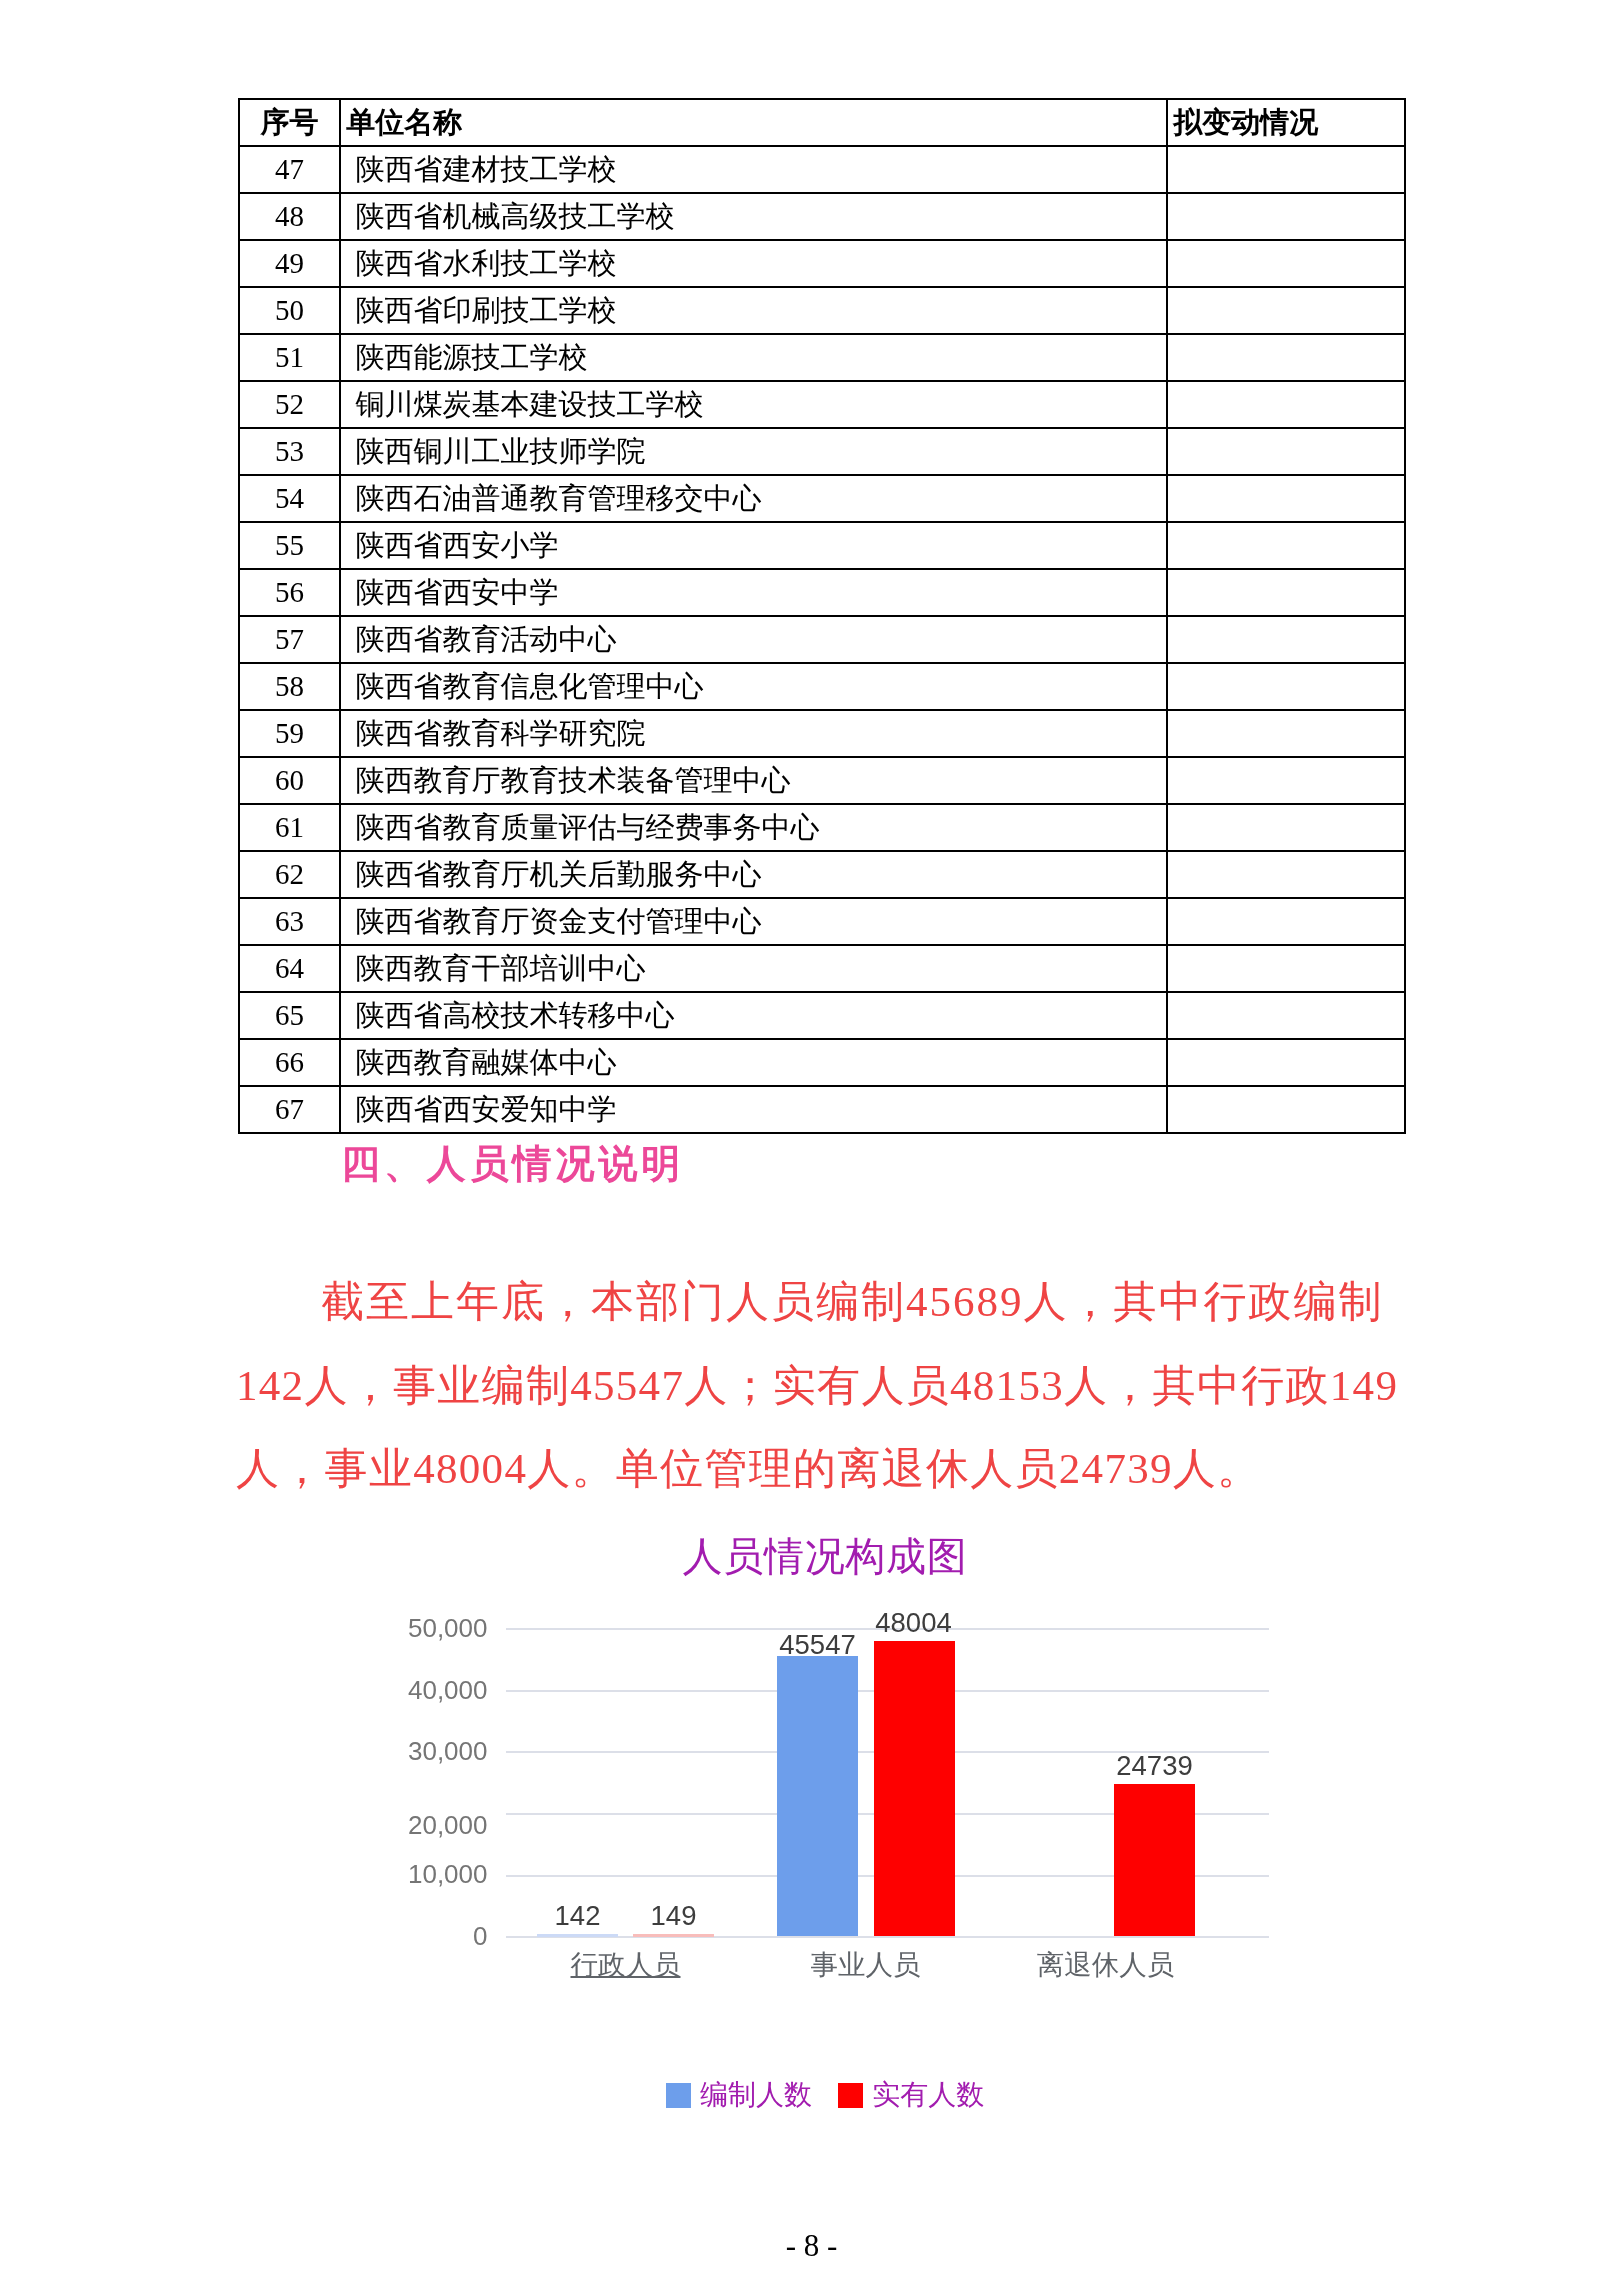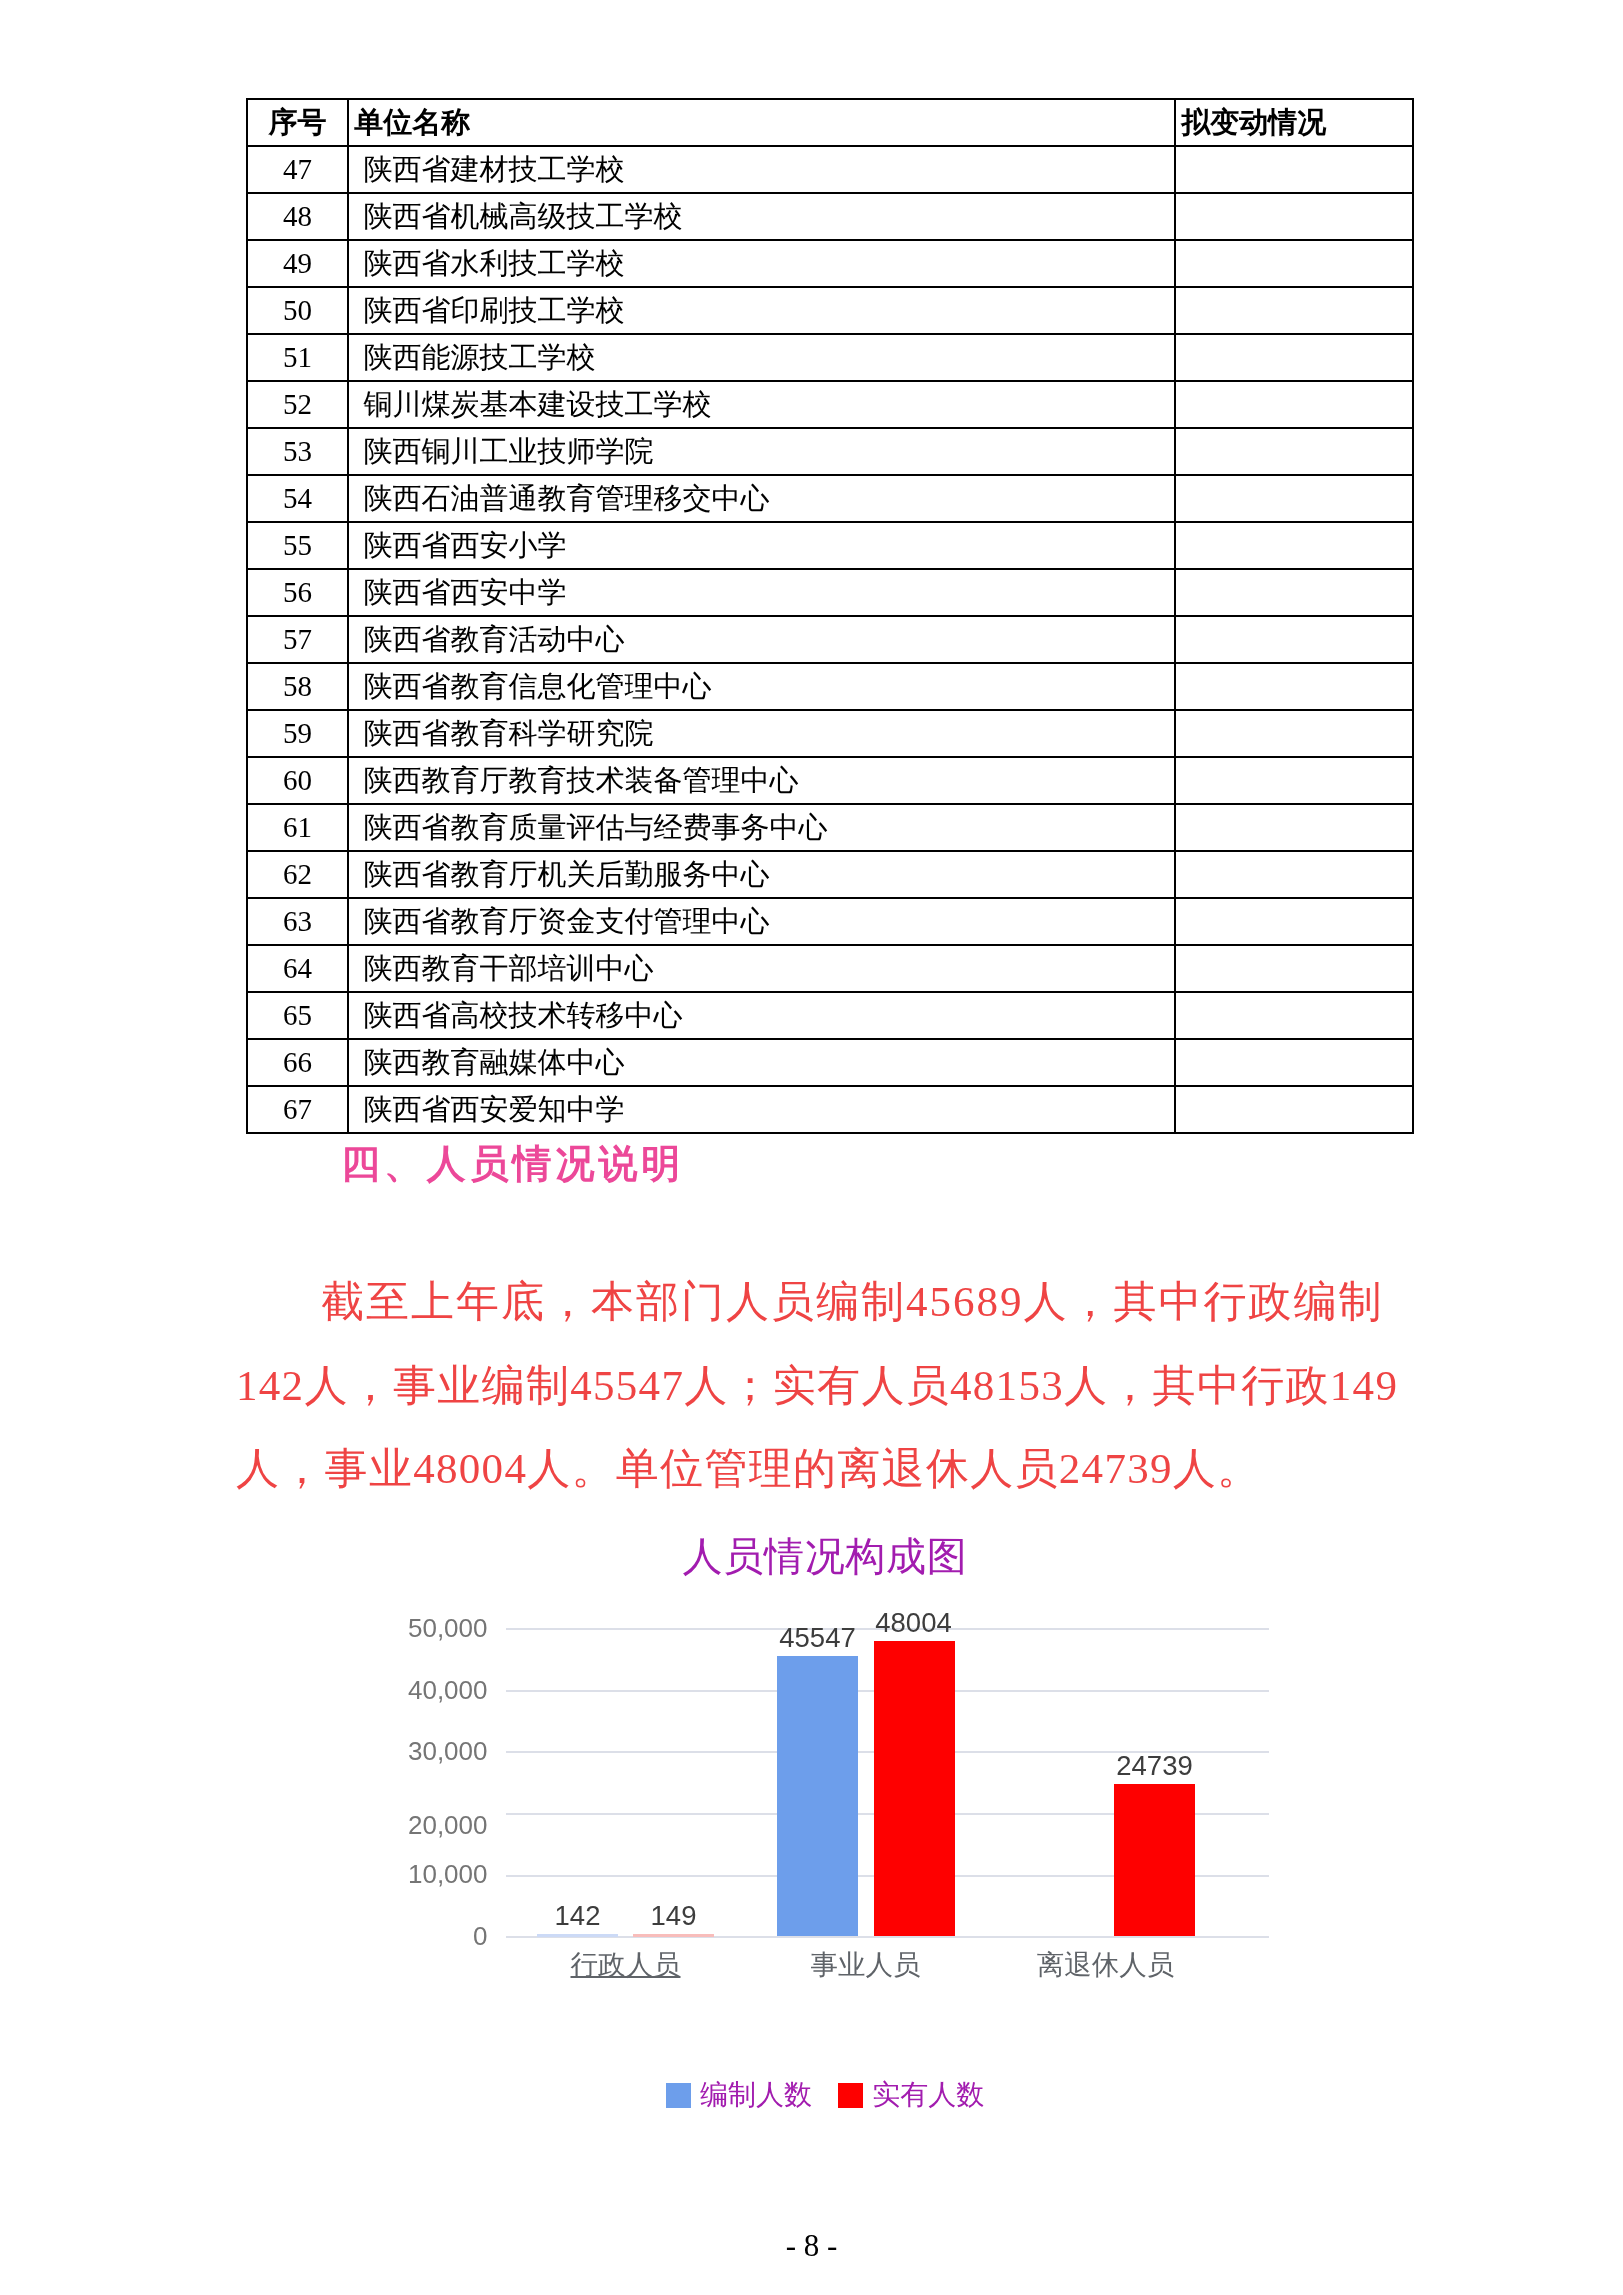--- a/index.html
+++ b/index.html
@@ -6,21 +6,21 @@
   .page {
     position:relative; width:1623px; height:2295px; margin:0 auto;
     background:#ffffff; overflow:hidden;
     font-family:"Liberation Serif", serif; color:#000;
   }
 
   
   .units-table {
     position:absolute; left:238px; top:98px; width:1166px;
     border-collapse:collapse; table-layout:fixed;
-    font-size:29px; color:#000;margin-left:8px;
+    font-size:29px; color:#000;
   }
   .units-table th, .units-table td {
     border:2.6px solid #000; padding:0; height:45px;
     vertical-align:middle; overflow:hidden; white-space:nowrap;
   }
   .units-table th { font-weight:bold; text-align:left; padding-left:5.2px; }
   .units-table th.c-no { text-align:center; padding-left:0; }
   .units-table td.c-no { text-align:center; }
   .units-table td.c-name { padding-left:14.4px; }
   .units-table td.c-change { }
@@ -222,21 +222,21 @@
         <div class="ytick" style="left: 10.5px; width: 110px; top: 273px; margin-top: 12px;">20,000</div>
         <div class="gridline" style="left: 139px; width: 763px; top: 226px; background: rgb(220, 223, 232);"></div>
         <div class="ytick" style="left: 10.5px; width: 110px; top: 211px;">30,000</div>
         <div class="gridline" style="left: 139px; width: 763px; top: 165px; background: rgb(220, 223, 232);"></div>
         <div class="ytick" style="left: 10.5px; width: 110px; top: 150px;">40,000</div>
         <div class="gridline" style="left: 139px; width: 763px; top: 103px; background: rgb(220, 223, 232);"></div>
         <div class="ytick" style="left: 10.5px; width: 110px; top: 88px;">50,000</div>
         <div class="bar" style="left: 170px; width: 81px; top: 409px; height: 2.6px; background: rgb(204, 218, 246);"></div>
         <div class="bar-label" style="left: 145px; top: 375px;">142</div>
         <div class="bar" style="left: 410px; width: 81px; top: 131px; height: 280px; background: rgb(109, 158, 235);"></div>
-        <div class="bar-label" style="left: 385px; top: 97px;">45547</div>
+        <div class="bar-label" style="left: 385px; top: 104px;">45547</div>
         <div class="bar" style="left: 266px; width: 81px; top: 409px; height: 2.6px; background: rgb(248, 189, 187);"></div>
         <div class="bar-label" style="left: 241px; top: 375px;">149</div>
         <div class="bar" style="left: 507px; width: 81px; top: 116px; height: 295px; background: rgb(254, 0, 0);"></div>
         <div class="bar-label" style="left: 481px; top: 82px;">48004</div>
         <div class="bar" style="left: 747px; width: 81px; top: 259px; height: 152px; background: rgb(254, 0, 0);"></div>
         <div class="bar-label" style="left: 722px; top: 225px;">24739</div>
         <div class="cat-label" style="left: 154px; top: 422px; text-decoration: underline;">行政人员</div>
         <div class="cat-label" style="left: 394px; top: 422px;">事业人员</div>
         <div class="cat-label" style="left: 634px; top: 422px;">离退休人员</div>
       </div>

